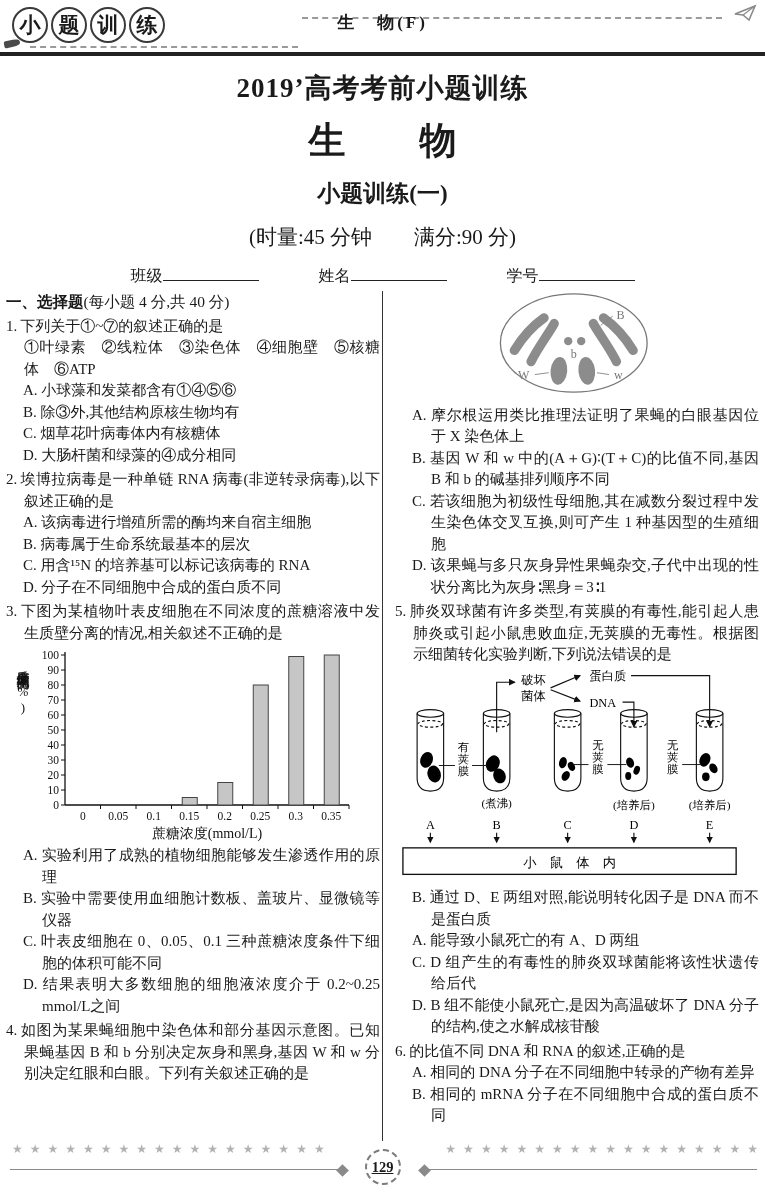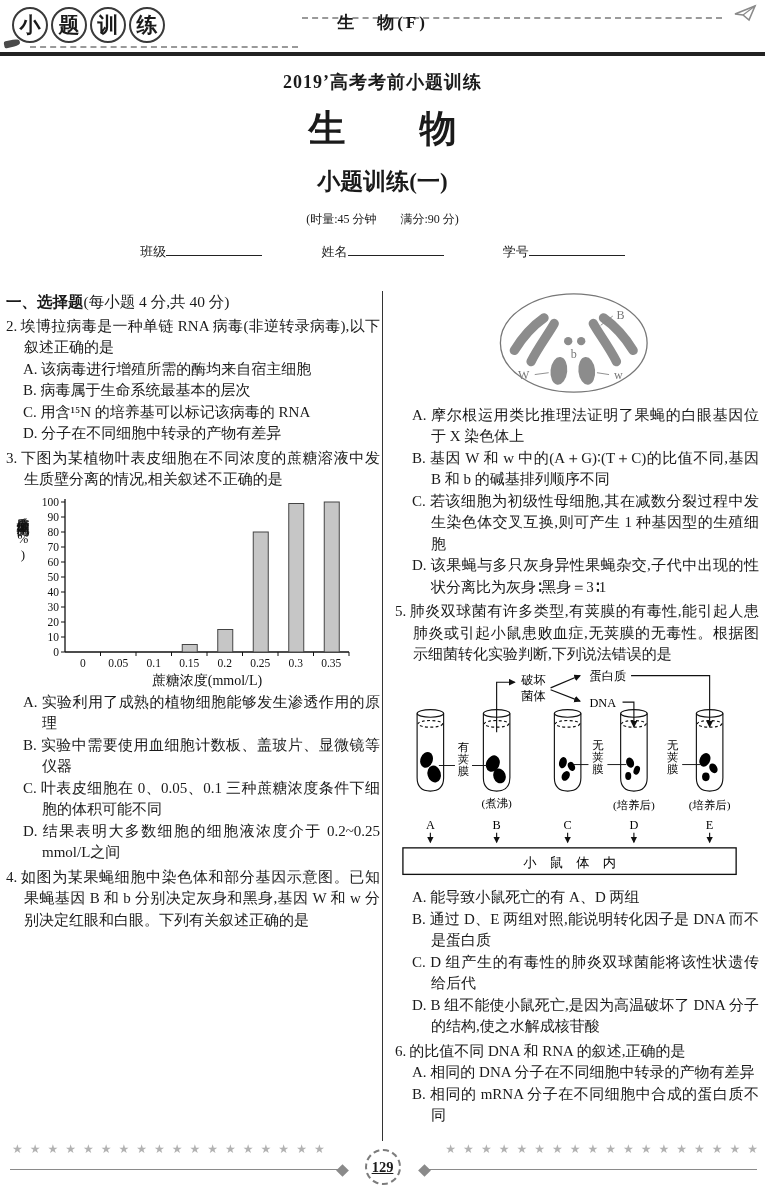--- a/index.html
+++ b/index.html
@@ -14,25 +14,25 @@
   .logo-dash { position:absolute; top:46px; left:30px; width:268px; border-top:2px dashed #9a9a9a; }
   .toprule { position:absolute; top:17px; left:302px; width:420px; border-top:2px dashed #9a9a9a; }
   .pencil { position:absolute; top:40px; left:4px; width:16px; height:7px; background:#4a4a4a;
     transform:rotate(-12deg); border-radius:2px 40% 40% 2px; }
   .plane { position:absolute; top:4px; right:6px; }
   .course { position:absolute; top:11px; left:0; right:0; text-align:center; font-size:17px; font-weight:bold; letter-spacing:3px; }
   .rule { position:absolute; top:52px; left:0; right:0; height:4px; border-top:2px solid #222; border-bottom:2px solid #222; }
 
   
   .tblock { position:absolute; top:62px; left:0; right:0; text-align:center; }
-  .t1 { font-size:18px; font-weight:bold; margin-top:8px; letter-spacing:1px; }
+  .t1 { font-size:27px; font-weight:bold; margin-top:8px; letter-spacing:1px; }
   .t2 { font-size:37px; font-weight:bold; margin-top:10px; }
   .t3 { font-size:23px; font-weight:bold; margin-top:12px; }
-  .t4 { font-size:12px; margin-top:14px; }
-  .fields { margin-top:15px; font-size:13px; }
+  .t4 { font-size:21px; margin-top:14px; }
+  .fields { margin-top:15px; font-size:16px; }
   .fields .grp { margin:0 28px; white-space:nowrap; }
   .fieldline { display:inline-block; width:96px; border-bottom:1.3px solid #222; height:13px; vertical-align:baseline; }
 
   
   .cols { position:absolute; top:291px; left:6px; right:6px; bottom:56px; display:flex; overflow:hidden; }
   .col-l { width:377px; padding-right:2px; border-right:1.3px solid #333; }
   .col-r { flex:1; padding-left:12px; }
   .col-l, .col-r { font-size:15px; line-height:21.5px; text-align:justify; }
   .sec { font-size:15.5px; }
   .sec .b { font-weight:bold; }
@@ -96,27 +96,35 @@
     </div>
   </div>
 
   <div class="cols">
 
     <div class="col-l">
       <div class="sec">
         <span class="b">一、选择题</span><span>(每小题 4 分,共 40 分)</span>
       </div>
 
+      <div class="q">
+        <div class="stem"><span class="qn">1.</span><span>下列关于①~⑦的叙述正确的是</span></div>
+        <div class="subline">①叶绿素　②线粒体　③染色体　④细胞壁　⑤核糖体　⑥ATP</div>
+        <div class="opt">A. 小球藻和发菜都含有①④⑤⑥</div>
+        <div class="opt">B. 除③外,其他结构原核生物均有</div>
+        <div class="opt">C. 烟草花叶病毒体内有核糖体</div>
+        <div class="opt">D. 大肠杆菌和绿藻的④成分相同</div>
+      </div>
 
       <div class="q">
         <div class="stem"><span class="qn">2.</span><span>埃博拉病毒是一种单链 RNA 病毒(非逆转录病毒),以下叙述正确的是</span></div>
         <div class="opt">A. 该病毒进行增殖所需的酶均来自宿主细胞</div>
         <div class="opt">B. 病毒属于生命系统最基本的层次</div>
         <div class="opt">C. 用含¹⁵N 的培养基可以标记该病毒的 RNA</div>
-        <div class="opt">D. 分子在不同细胞中转录的产物有差异</div>
+        <div class="opt">D. 分子在不同细胞中合成的蛋白质不同</div>
       </div>
 
       <div class="q">
         <div class="stem"><span class="qn">3.</span><span>下图为某植物叶表皮细胞在不同浓度的蔗糖溶液中发生质壁分离的情况,相关叙述不正确的是</span></div>
         <div class="chartwrap">
           <div class="ylabel">质壁分离细胞比例(%)</div>
           <svg id="barchart" width="322" height="196" viewBox="0 0 322 196">
               <line x1="30" y1="158" x2="314" y2="158" stroke="#111" stroke-width="1.3"></line>
               <line x1="30" y1="5" x2="30" y2="158" stroke="#111" stroke-width="1.3"></line>
               <line x1="26" y1="158" x2="30" y2="158" stroke="#111" stroke-width="1"></line>
@@ -294,22 +302,22 @@
             <line x1="35" y1="174" x2="35" y2="184" marker-end="url(#ah)"></line>
             <line x1="105" y1="174" x2="105" y2="184" marker-end="url(#ah)"></line>
             <line x1="180" y1="174" x2="180" y2="184" marker-end="url(#ah)"></line>
             <line x1="250" y1="174" x2="250" y2="184" marker-end="url(#ah)"></line>
             <line x1="330" y1="174" x2="330" y2="184" marker-end="url(#ah)"></line>
           </g>
           <rect x="6" y="190" width="352" height="28" fill="none" stroke="#111" stroke-width="1.4"></rect>
           <text x="182" y="210" text-anchor="middle" font-size="14">小　鼠　体　内</text>
         </svg>
 
+        <div class="opt">B. 通过 D、E 两组对照,能说明转化因子是 DNA 而不是蛋白质</div>
         <div class="opt">A. 能导致小鼠死亡的有 A、D 两组</div>
-        <div class="opt">B. 通过 D、E 两组对照,能说明转化因子是 DNA 而不是蛋白质</div>
         <div class="opt">C. D 组产生的有毒性的肺炎双球菌能将该性状遗传给后代</div>
         <div class="opt">D. B 组不能使小鼠死亡,是因为高温破坏了 DNA 分子的结构,使之水解成核苷酸</div>
       </div>
 
       <div class="q">
         <div class="stem"><span class="qn">6.</span><span>的比值不同 DNA 和 RNA 的叙述,正确的是</span></div>
         <div class="opt">A. 相同的 DNA 分子在不同细胞中转录的产物有差异</div>
         <div class="opt">B. 相同的 mRNA 分子在不同细胞中合成的蛋白质不同</div>
       </div>
     </div>

